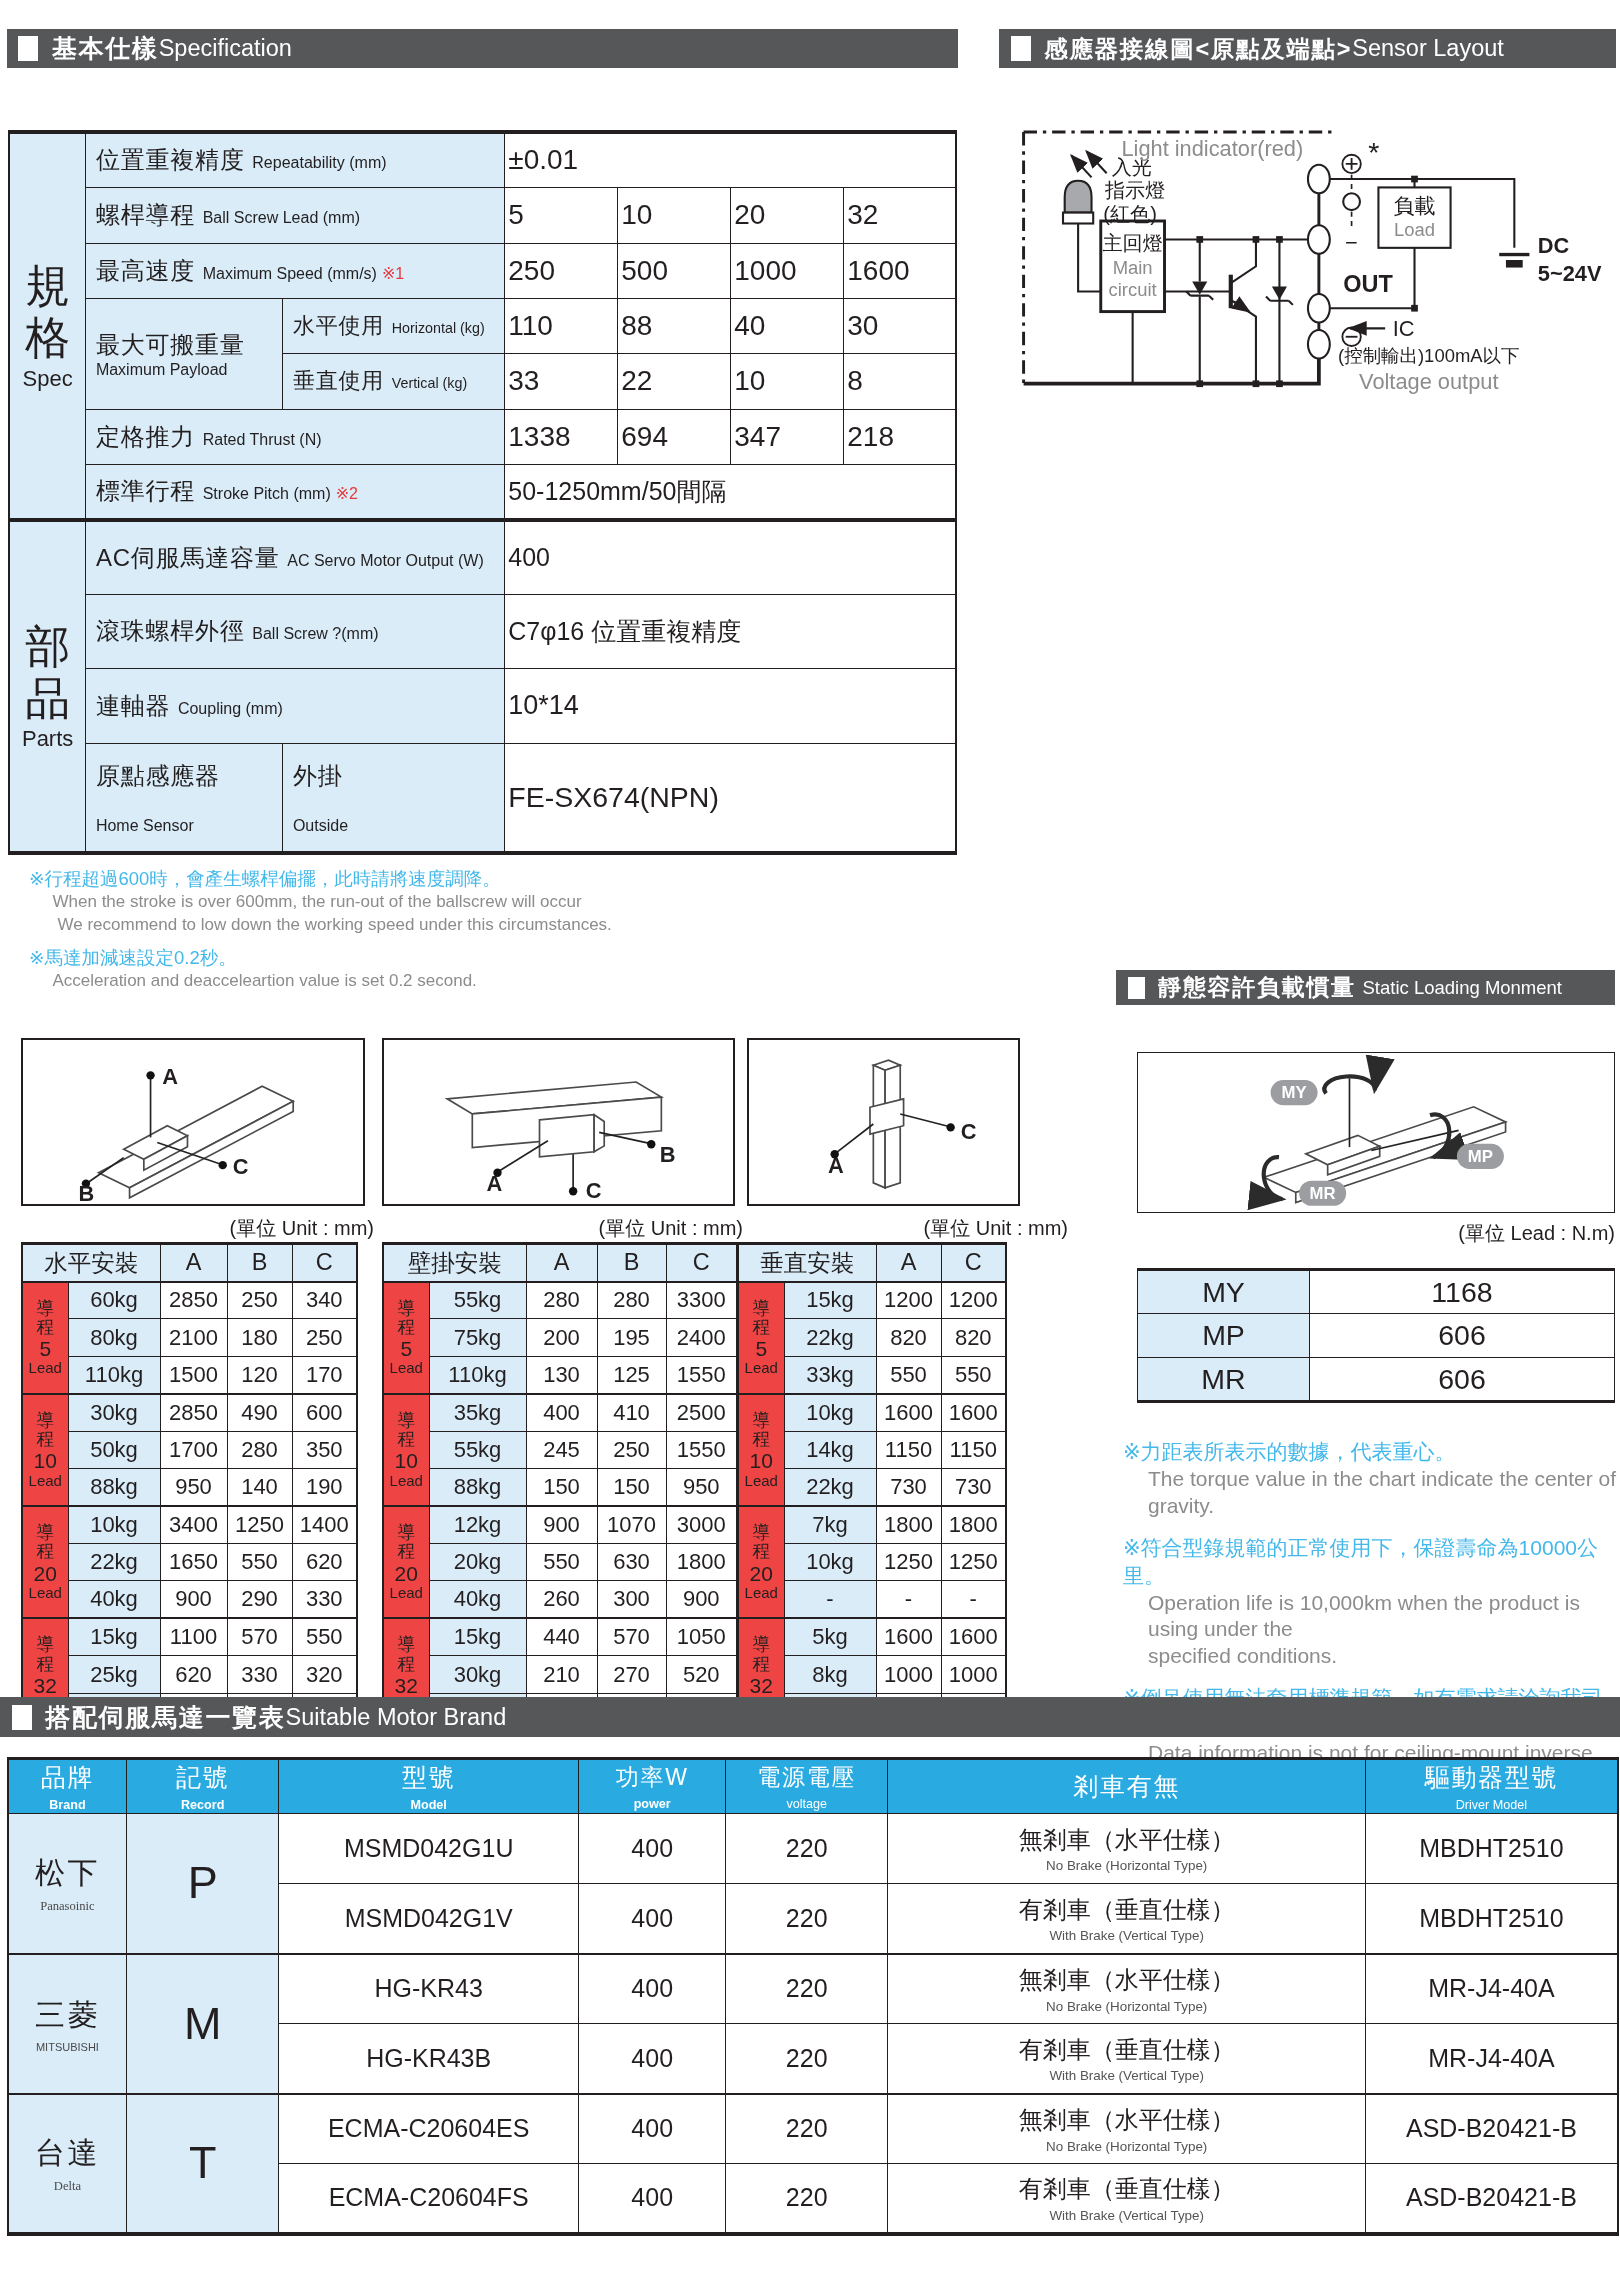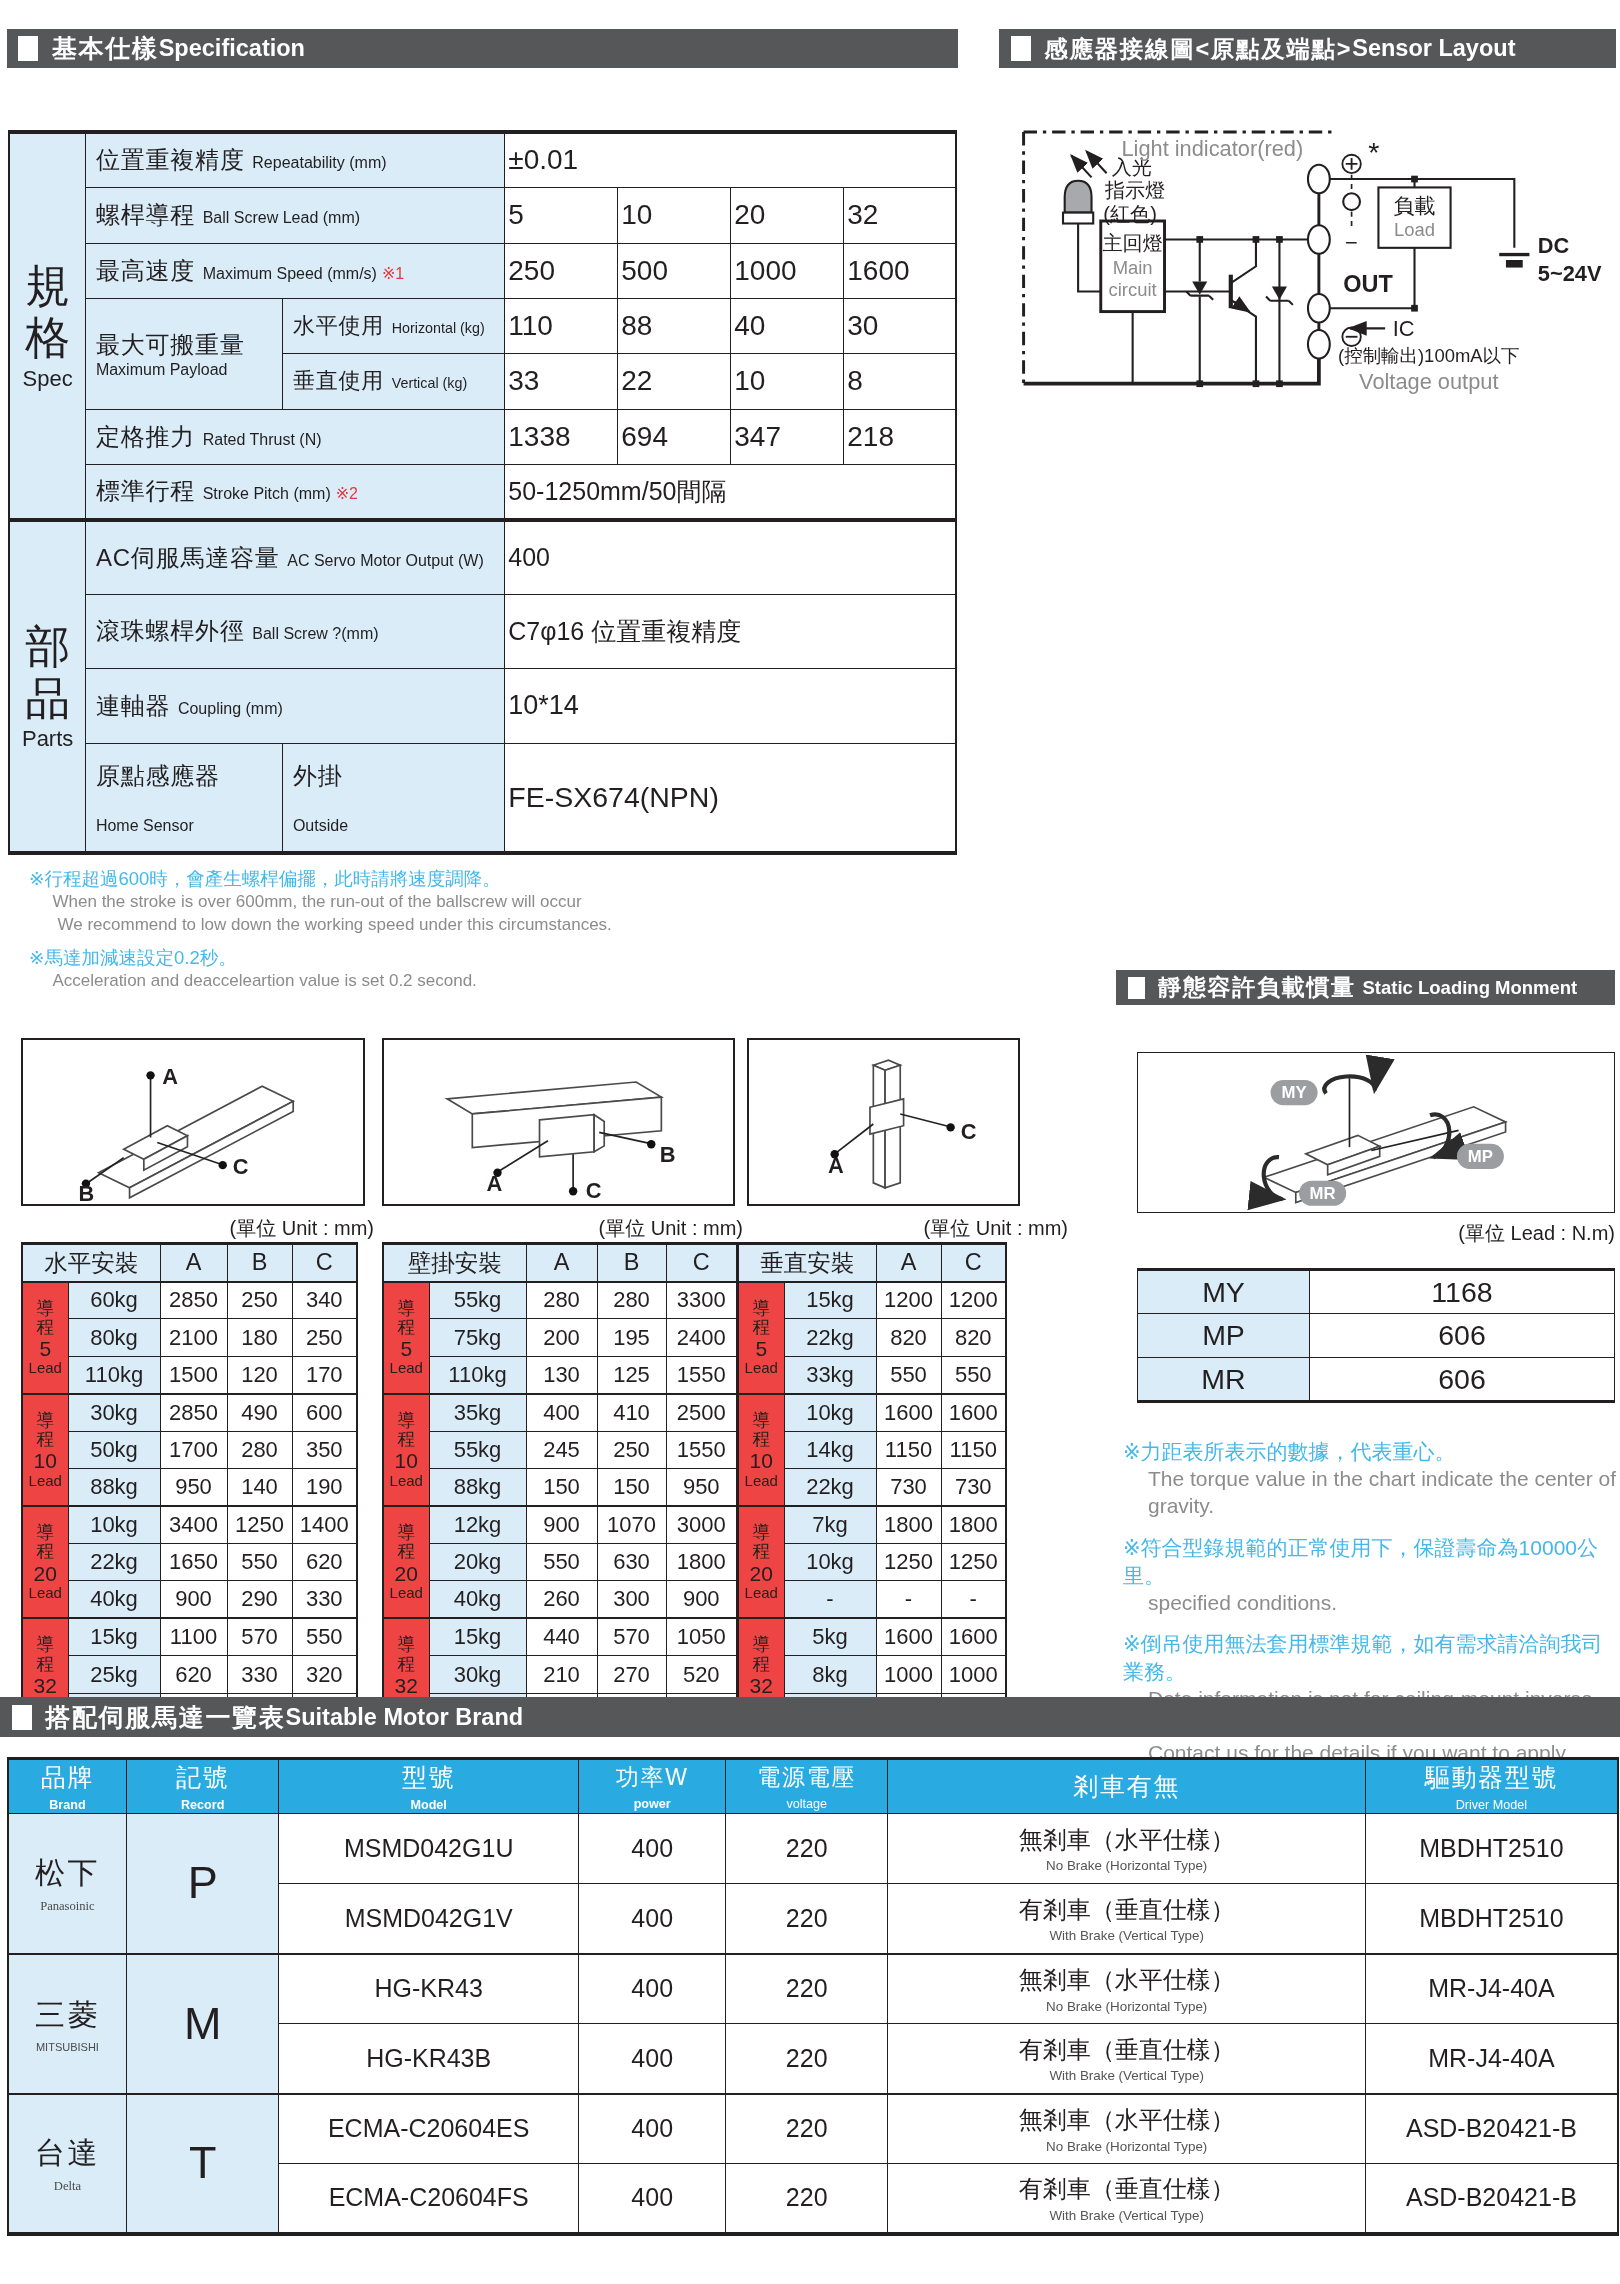--- a/index.html
+++ b/index.html
@@ -3,21 +3,21 @@
 <meta charset="utf-8">
 <style>
   *{margin:0;padding:0;box-sizing:border-box}
   body{font-family:"Liberation Sans","DejaVu Sans",sans-serif;color:#231F20;background:#fff}
   .page{position:relative;width:1621px;height:2284px;background:#fff;overflow:hidden}
   .abs{position:absolute}
   
   .bar{background:#565759;color:#fff;display:flex;align-items:center;padding-left:11.8px}
   .bar .sq{width:20px;height:25px;background:#fff;margin-right:13.4px;flex:none}
   .bar .cn{font-size:25px;font-weight:bold;letter-spacing:1.7px;white-space:nowrap}
-  .bar .en{font-size:23.5px;font-weight:bold;white-space:nowrap}
+  .bar .en{font-size:23.5px;font-weight:normal;white-space:nowrap}
   .bar .gap{width:28.5px}
   .bar.small .cn{font-size:23px}
   .bar.small .en{font-size:18.5px}
   
   table{border-collapse:collapse;table-layout:fixed}
   .spec{width:949px;border:2.5px solid #231F20;border-top-width:4.2px;border-bottom-width:4.2px}
   .spec td{border:1.7px solid #231F20;padding:0 10px;vertical-align:middle}
   .spec td.grp{background:#D9ECF8;text-align:center;padding:0}
   .grp .g{display:block;width:1em;margin:0 auto;word-break:break-all;font-size:45px;line-height:1.15;letter-spacing:0}
   .grp .ge{display:block;font-size:22px;color:#231F20;margin-top:1.7px}
@@ -693,20 +693,21 @@
     <tr>
           <td class="l">MR</td>
           <td>606</td>
         </tr>
   </tbody>
     </table>
   <div class="abs" style="left:1123px;top:1425px;width:497px">
     <div class="sn-cn">※力距表所表示的數據，代表重心。</div>
     <div class="sn-en">The torque value in the chart indicate the center of gravity.</div>
     <div class="sn-cn">※符合型錄規範的正常使用下，保證壽命為10000公里。</div>
+    <div class="sn-en">Operation life is 10,000km when the product is using under the</div>
     <div class="sn-en">specified conditions.</div>
     <div class="sn-cn">※倒吊使用無法套用標準規範，如有需求請洽詢我司業務。</div>
     <div class="sn-en">Data information is not for ceiling-mount inverse use.</div>
     <div class="sn-en">Contact us for the details if you want to apply ceiling-mount</div>
     <div class="sn-en">inverse usage.</div>
   </div>
 
   <div class="bar abs" style="left:0;top:1697px;width:1621px;height:40px">
     <span class="sq"></span>
     <span class="cn">搭配伺服馬達一覽表</span>

